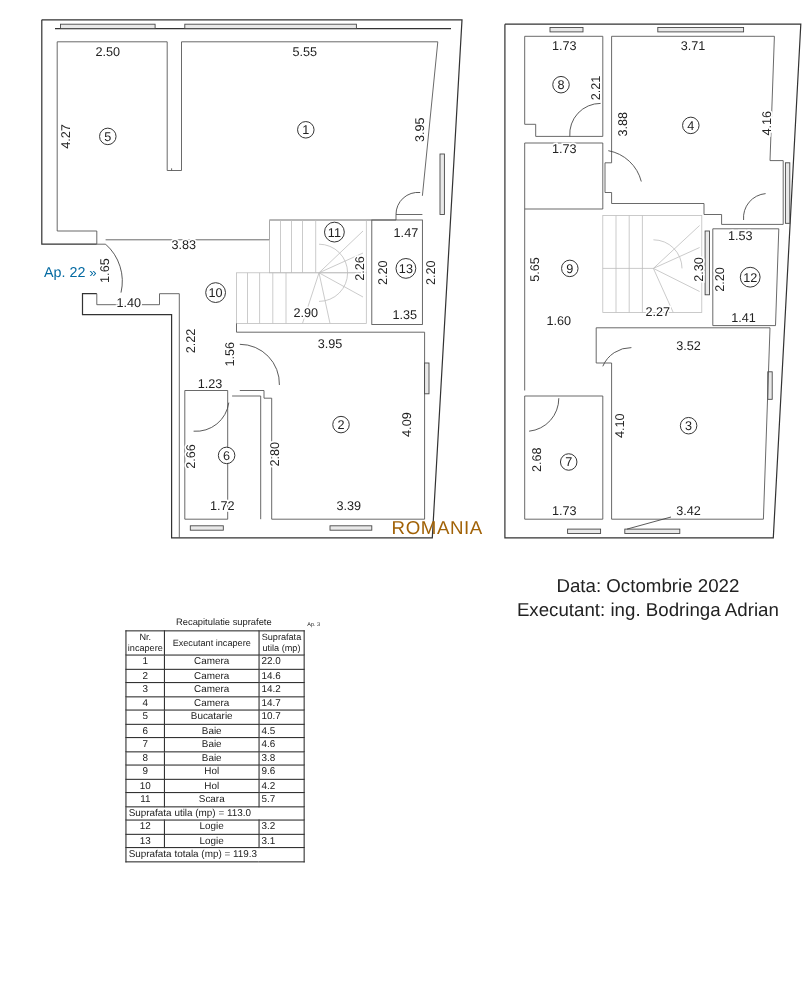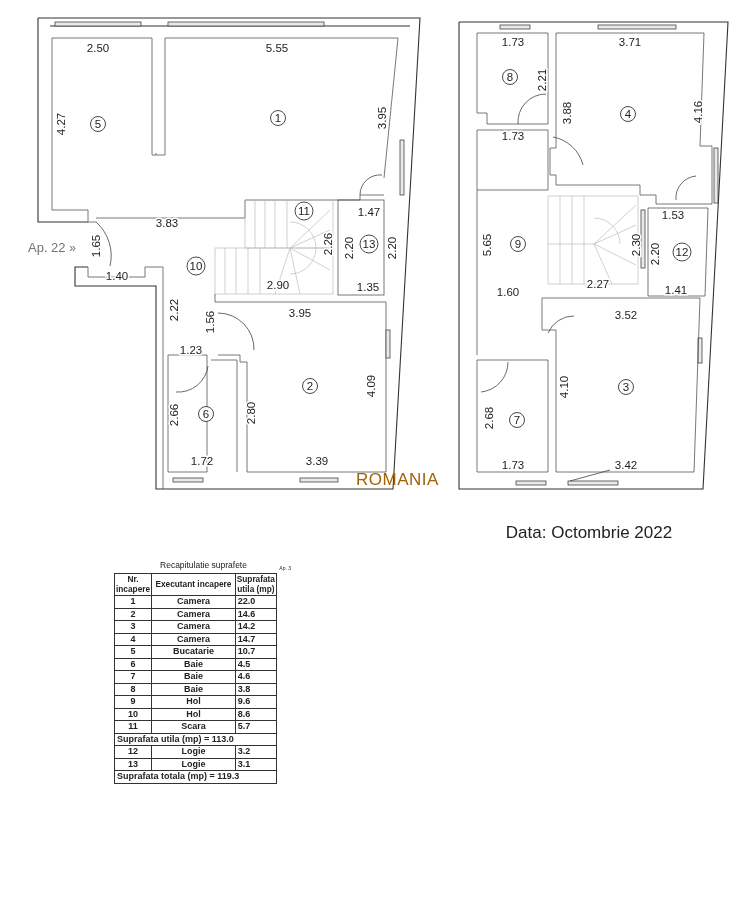--- a/index.html
+++ b/index.html
@@ -6,27 +6,27 @@
   body { width:738px; height:898px; position:relative; overflow:hidden; font-family:"Liberation Sans", sans-serif; color:#222; }
   .plan { position:absolute; left:0; top:0; width:738px; height:520px; }
   .plan svg { width:738px; height:520px; display:block; }
   .wall { fill:none; stroke:#333; stroke-width:1.1; }
   .wall-thin { fill:none; stroke:#555; stroke-width:0.8; }
   .room-circle { fill:#fff; stroke:#333; stroke-width:0.9; }
   .stair { stroke:#bbb; stroke-width:0.7; fill:none; }
   .window { fill:#e9e9e9; stroke:#444; stroke-width:0.8; }
   .door { fill:none; stroke:#444; stroke-width:0.8; }
   .watermark { position:absolute; left:356px; top:470px; font-size:17px; color:#a16207; letter-spacing:0.5px; }
-  .ap-label { position:absolute; left:28px; top:240px; font-size:13px; color:#737373; }
+  .ap-label { position:absolute; left:40px; top:240px; font-size:13px; color:#0369a1; }
   .meta { position:absolute; left:459px; top:522px; width:260px; text-align:center; font-size:17px; line-height:22px; color:#222; }
   .table-wrap { position:absolute; left:114px; top:560px; width:179px; }
   .tbl-title { font-size:8.5px; text-align:center; position:relative; height:13px; }
   .tbl-ap { position:absolute; right:2px; top:5px; font-size:5px; }
   table { border-collapse:collapse; width:163px; font-size:9px; }
-  td, th { border:1px solid #333; padding:0 2px; height:11.5px; line-height:11px; font-weight:bold;margin-left:17px; }
+  td, th { border:1px solid #333; padding:0 2px; height:11.5px; line-height:11px; font-weight:normal;margin-left:17px; }
   th { font-size:8.3px; line-height:9.5px; padding:1px 1px; }
   td.n { text-align:center; width:30px; }
   td.d { text-align:center; width:80px; }
   td.v { text-align:left; width:36px; }
   td.sum { text-align:left; }
 </style>
 </head>
 <body>
 
 <div class="plan">
@@ -226,20 +226,21 @@
 
 <div class="ap-label">
   <span>Ap. 22</span>
   <span style="font-size:12px;">»</span>
 </div>
 
 <div class="watermark">ROMANIA</div>
 
 <div class="meta">
   <div>Data: Octombrie 2022</div>
+  <div>Executant: ing. Bodringa  Adrian</div>
 </div>
 
 <div class="table-wrap">
   <div class="tbl-title">
     <span>Recapitulatie suprafete</span>
     <span class="tbl-ap">Ap. 3</span>
   </div>
   <table>
     <thead>
       <tr>
@@ -290,21 +291,21 @@
           <td class="v">3.8</td>
         </tr>
         <tr>
           <td class="n">9</td>
           <td class="d">Hol</td>
           <td class="v">9.6</td>
         </tr>
         <tr>
           <td class="n">10</td>
           <td class="d">Hol</td>
-          <td class="v">8.6</td>
+          <td class="v">4.2</td>
         </tr>
         <tr>
           <td class="n">11</td>
           <td class="d">Scara</td>
           <td class="v">5.7</td>
         </tr>
         <tr>
           <td colspan="3" class="sum">Suprafata utila (mp) = 113.0</td>
         </tr>
         <tr>

